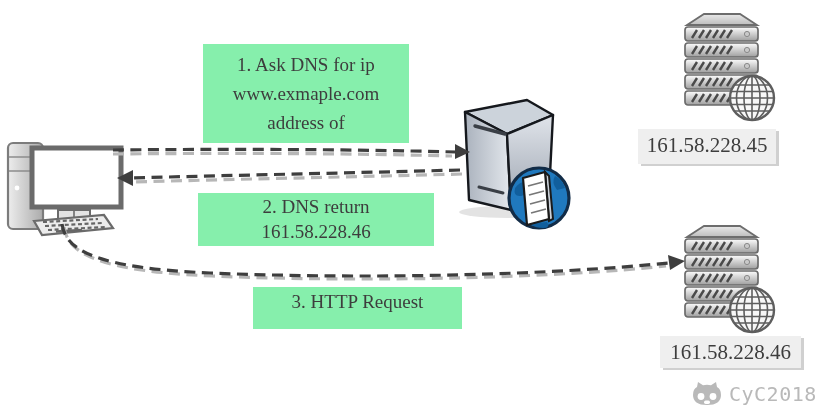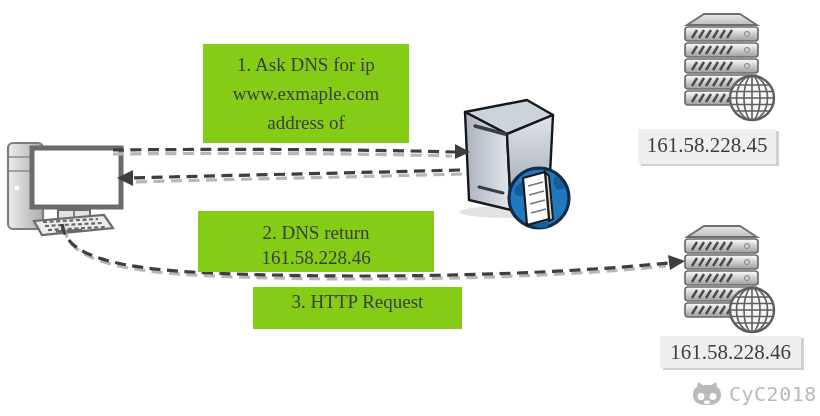--- a/index.html
+++ b/index.html
@@ -2,26 +2,26 @@
 <html><head>
 <meta charset="utf-8">
 <style>
   html,body{margin:0;padding:0;background:#ffffff;}
   #stage{
     position:relative;width:820px;height:416px;background:#ffffff;overflow:hidden;
     font-family:"Liberation Serif", serif;
   }
   #diagram-svg{position:absolute;left:0;top:0;}
   .note{
-    position:absolute;background:#84cc16;color:#3d3d3d;text-align:center;
+    position:absolute;background:#86efac;color:#3d3d3d;text-align:center;
     font-size:19px;
   }
   .note .line{display:block;}
   #note-step1{left:203px;top:44px;width:206px;height:93px;padding-top:6px;line-height:29px;}
-  #note-step2{left:198px;top:211px;width:236px;height:52px;padding-top:9px;line-height:25px;}
+  #note-step2{left:198px;top:193px;width:236px;height:52px;padding-top:1px;line-height:25px;}
   #note-step3{left:253px;top:287px;width:209px;height:42px;line-height:30px;}
   .ip-label{
     position:absolute;background:#efefef;color:#3d3d3d;text-align:center;
     font-size:21px;box-shadow:3px 2px 0 rgba(120,120,120,0.35);
   }
   #ip-label-1{left:638px;top:129px;width:138px;height:35px;line-height:33px;}
   #ip-label-2{left:660px;top:336px;width:141px;height:32px;line-height:32px;}
   #watermark{
     position:absolute;left:690px;top:379px;display:flex;align-items:center;gap:5px;
     color:#b9b9b9;

